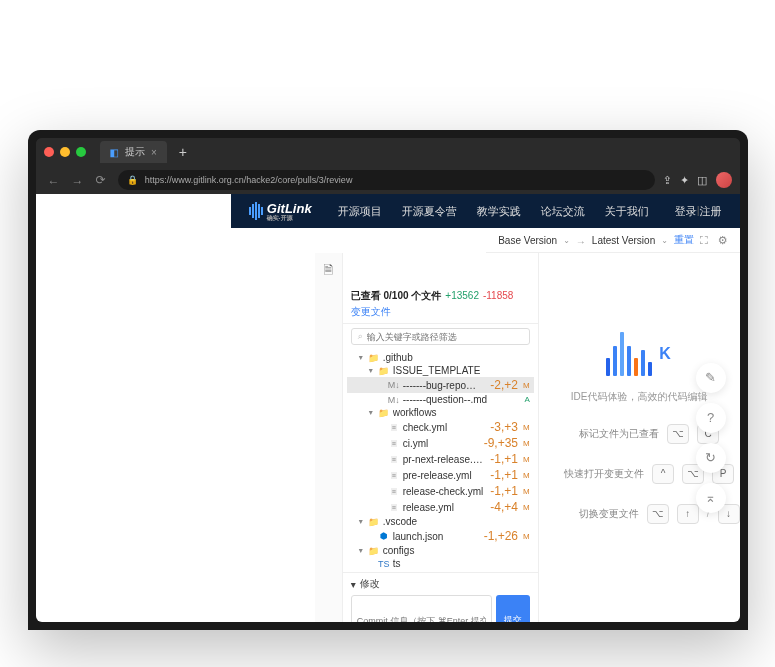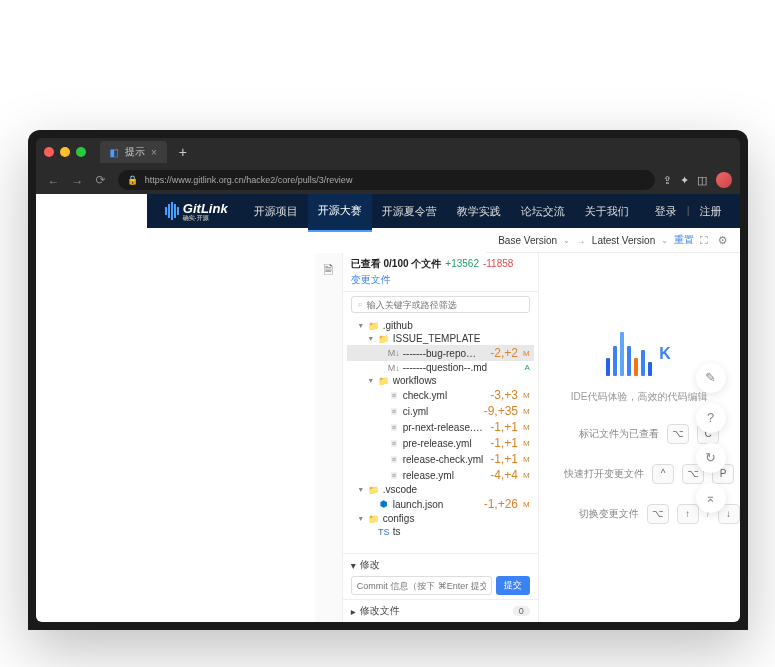--- a/index.html
+++ b/index.html
@@ -31,41 +31,41 @@
     
     .site-nav { background: #0b1f3a; height: 34px; display: flex; align-items: center; padding: 0 18px; gap: 16px; color: #fff; }
     .logo { display: flex; align-items: center; gap: 4px; font-weight: bold; font-size: 13px; font-style: italic; }
     .logo-bars { display:inline-flex; gap:1px; align-items: center; }
     .logo-bars i { width:2px; background:#4a9eff; display:block; }
     .logo-text { line-height:1; }
     .logo-text .sub { font-size:6px; display:block; color:#aaa; font-style:normal; }
     .nav-items { display: flex; gap: 0; }
     .nav-item { font-size: 11px; padding: 0 10px; height: 42px; display: flex; align-items: center; cursor: pointer; color: #ddd; }
     .nav-item.active { background: #0a2a52; border-bottom: 2px solid #4a9eff; color:#fff; }
-    .nav-right { margin-left: auto; display: flex; gap: 10px; font-size: 11px; }
+    .nav-right { margin-left: auto; display: flex; font-size: 11px; }
     .nav-right span { cursor: pointer; color:#ddd; }
     .nav-right .sep { color:#666; }
     
     .version-bar { background:#fff; border-bottom:1px solid #eee; padding:5px 12px; display:flex; align-items:center; gap:6px; font-size:10px; color:#333; }
     .version-bar .vlink { color:#333; cursor:pointer; }
     .version-bar .chev { color:#999; font-size:8px; }
     .version-bar .arr { color:#999; }
     .version-bar .reset { color:#3b82f6; cursor:pointer; }
     .version-bar .vr { margin-left:auto; display:flex; gap:10px; color:#888; }
     .version-bar .vr span { cursor:pointer; font-size:11px; }
     
     .content { flex:1; display:flex; overflow:hidden; }
     
     .icon-rail { width:28px; background:#fafafa; border-right:1px solid #eee; padding-top:4px; }
     .icon-rail .ri { width:20px; height:20px; margin:4px auto; display:flex; align-items:center; justify-content:center; color:#666; cursor:pointer; font-size:12px; }
     
     .sidebar { width: 196px; border-right:1px solid #eee; display:flex; flex-direction:column; font-size:10px; overflow-y:auto; }
     .side-head { padding:4px 8px; border-bottom:1px solid #eee; }
     .side-head .line1 { display:flex; gap:4px; align-items:baseline; }
-    .side-head b { font-weight:600; color:#222; }
+    .side-head b { font-weight:600; color:#222;margin-top:32px; }
     .side-head .plus { color:#22a06b; }
     .side-head .minus { color:#e5484d; }
     .side-head .chg { color:#3b82f6; cursor:pointer; margin-top:2px; }
     .search-box { margin:4px 8px; border:1px solid #ddd; border-radius:3px; padding:2px 6px; display:flex; align-items:center; gap:4px; }
     .search-box .sicon { color:#bbb; font-size:9px; }
     .search-box input { border:none; outline:none; font-size:9px; flex:1; color:#999; background:transparent; }
     
     .tree { padding:2px 4px; flex:1; }
     .tnode { display:flex; align-items:center; gap:3px; padding:1px 2px; cursor:pointer; white-space:nowrap; }
     .tnode .tw { color:#888; font-size:8px; width:8px; text-align:center; }
@@ -79,21 +79,21 @@
     .fi.md { color:#888; }
     .fi.vs { color:#0078d4; }
     .fi.ts { color:#3178c6; }
     .stat.M { color:#d9822b; } .badge.M { color:#d9822b; } .badge.A { color:#22a06b; } .badge.R { color:#e5484d; }
     .ind1 { padding-left:10px; } .ind2 { padding-left:20px; } .ind3 { padding-left:30px; }
     
     .side-sec { border-top:1px solid #eee; padding:4px 8px; }
     .side-sec .hdr { display:flex; align-items:center; gap:4px; color:#444; cursor:pointer; }
     .commit-row { display:flex; gap:4px; margin-top:4px; }
     .commit-row input { flex:1; border:1px solid #ddd; border-radius:3px; padding:3px 5px; font-size:9px; outline:none; }
-    .commit-row button { background:#3b82f6; color:#fff; border:none; border-radius:3px; padding:3px 8px; font-size:9px; cursor:pointer; }
+    .commit-row button { background:#3b82f6; color:#fff; border:none; border-radius:3px; padding:19px 8px; font-size:9px; cursor:pointer; }
     .side-sec .count { margin-left:auto; background:#eee; border-radius:8px; padding:0 6px; font-size:9px; color:#666; }
     
     .main { flex:1; position:relative; display:flex; align-items:center; justify-content:center; }
     .welcome { text-align:center; color:#888; }
     .big-logo { display:flex; gap:3px; align-items:flex-end; justify-content:center; height:44px; margin-bottom:14px; }
     .big-logo i { width:4px; border-radius:1px; }
     .big-logo i:nth-child(1) { height:18px; background:#2563eb; }
     .big-logo i:nth-child(2) { height:30px; background:#3b82f6; }
     .big-logo i:nth-child(3) { height:44px; background:#60a5fa; }
     .big-logo i:nth-child(4) { height:30px; background:#3b82f6; }
@@ -155,21 +155,20 @@
               <i style="height:14px"></i>
               <i style="height:8px"></i>
             </span>
           <span class="logo-text">
             <span>GitLink</span>
             <span class="sub">确实·开源</span>
           </span>
         </div>
         <div class="nav-items" id="nav-items">
             <div class="nav-item">开源项目</div>
-            <div class="nav-item active">开源大赛</div>
             <div class="nav-item">开源夏令营</div>
             <div class="nav-item">教学实践</div>
             <div class="nav-item">论坛交流</div>
             <div class="nav-item">关于我们</div>
           </div>
         <div class="nav-right">
           <span>登录</span>
           <span class="sep">|</span>
           <span>注册</span>
         </div>

